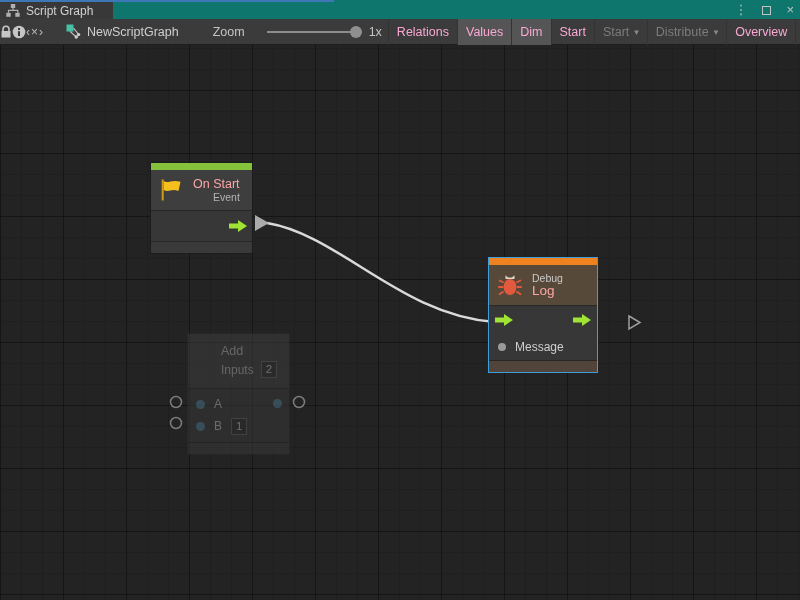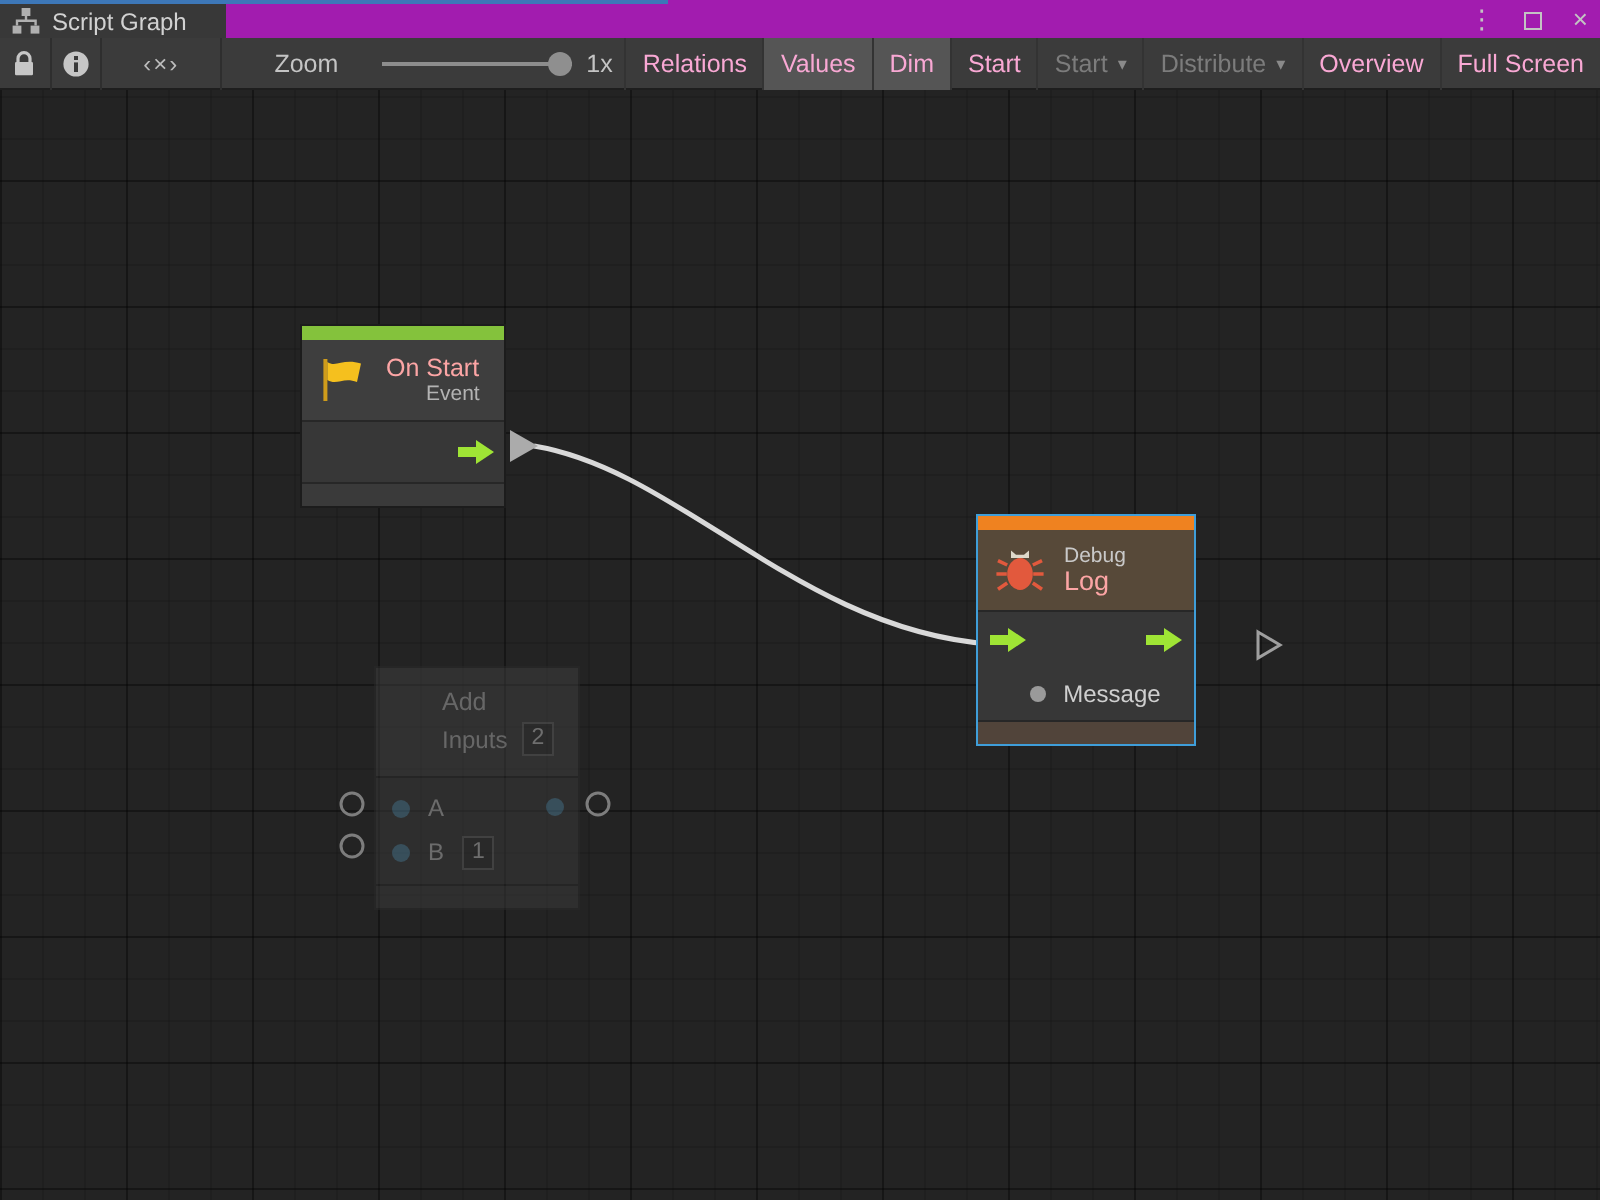--- a/index.html
+++ b/index.html
@@ -4,21 +4,21 @@
 <style>
   * { margin:0; padding:0; box-sizing:border-box; }
   html,body { width:800px; height:600px; overflow:hidden; }
   body {
     position:relative; background:#232323;
     font-family:"Liberation Sans", sans-serif; color:#cfcfcf;
     -webkit-font-smoothing:antialiased;
   }
 
   
-  .tabstrip { position:absolute; top:0; left:0; right:0; height:34px; background:#a21caf; }
+  .tabstrip { position:absolute; top:0; left:0; right:0; height:34px; background:#0f766e; }
   .focus-line { position:absolute; top:0; left:0; width:334px; height:2px; background:#3d77b8; }
   .tab {
     position:absolute; top:2px; left:0; width:113px; height:17px;
     background:#383838; display:flex; align-items:center; gap:6px; padding-left:6px;
     font-size:12px; color:#d2d2d2; cursor:default;
   }
   .winctl { position:absolute; top:2px; right:6px; height:16px; display:flex; align-items:center; gap:15px; color:#c3c3c3; }
   .winctl .glyph { font-size:13px; line-height:16px; }
   .maxbox { width:9px; height:9px; border:1.5px solid #c3c3c3; display:inline-block; }
 
@@ -73,21 +73,21 @@
 
   .n-onstart { left:150px; top:117px; width:103px; }
   .n-onstart .colorbar { background:#84c23c; }
   .n-onstart .body .prow { height:30px; justify-content:flex-end; padding-right:5px; }
 
   .n-debug { left:488px; top:212px; width:110px; border:1.5px solid #3f9ed9; }
   .n-debug .colorbar { background:#ef8220; }
   .n-debug .header { background:#574939; }
   .n-debug .title { font-size:13.5px; }
   .n-debug .row-flow { height:28px; justify-content:space-between; padding:0 6px; }
-  .n-debug .row-msg { height:26px; gap:9px; padding-left:9px; color:#cfcfcf;justify-content:center; }
+  .n-debug .row-msg { height:26px; gap:9px; padding-left:9px; color:#cfcfcf; }
   .n-debug .footer { background:#51443a; }
 
   .n-add { left:187px; top:288px; width:103px; opacity:0.5; border-color:#2a2a2a; }
   .n-add .header { padding:10px 24px; gap:9px; background:#3f3f3f; }
   .n-add .title { color:#ababab; }
   .n-add .inputs-line { display:flex; align-items:center; gap:7px; color:#ababab; font-size:12px; margin-top:3px; }
   .n-add .body { background:#3a3a3a; }
   .n-add .prow { height:22px; gap:9px; padding-left:8px; color:#b5b5b5; position:relative; }
   .n-add .footer { background:#3c3c3c; }
 
@@ -133,20 +133,29 @@
       <circle cx="7" cy="7" r="6.3" fill="#c6c6c6"></circle>
       <rect x="6" y="3" width="2" height="2" fill="#3a3a3a"></rect>
       <rect x="6" y="6.2" width="2" height="4.8" fill="#3a3a3a"></rect>
     </svg>
   </div>
   <div class="tb-sep"></div>
   <div class="tb-icon-btn" style="width:70px;">
     <span class="code-glyph">‹×›</span>
   </div>
   <div class="tb-sep"></div>
+  <div class="graph-select" style="margin-left:14px;">
+    <svg width="15" height="15" viewBox="0 0 15 15">
+      <rect x="0.5" y="0.5" width="7" height="7" fill="#45c2a5"></rect>
+      <path d="M7.5 4.2 L12.4 10.2 M4.2 7.5 L10 12.8" stroke="#b9b9b9" stroke-width="1.2"></path>
+      <circle cx="12.6" cy="10.6" r="1.7" fill="#cfcfcf"></circle>
+      <circle cx="10.3" cy="13" r="1.7" fill="#cfcfcf"></circle>
+    </svg>
+    <span>NewScriptGraph</span>
+  </div>
   <div class="zoom-wrap">
     <span class="zoom-label">Zoom</span>
     <div class="slider">
       <div class="track"></div>
       <div class="handle"></div>
     </div>
     <span class="zoom-value">1x</span>
   </div>
   <div class="tb-btn">
     <span>Relations</span>

